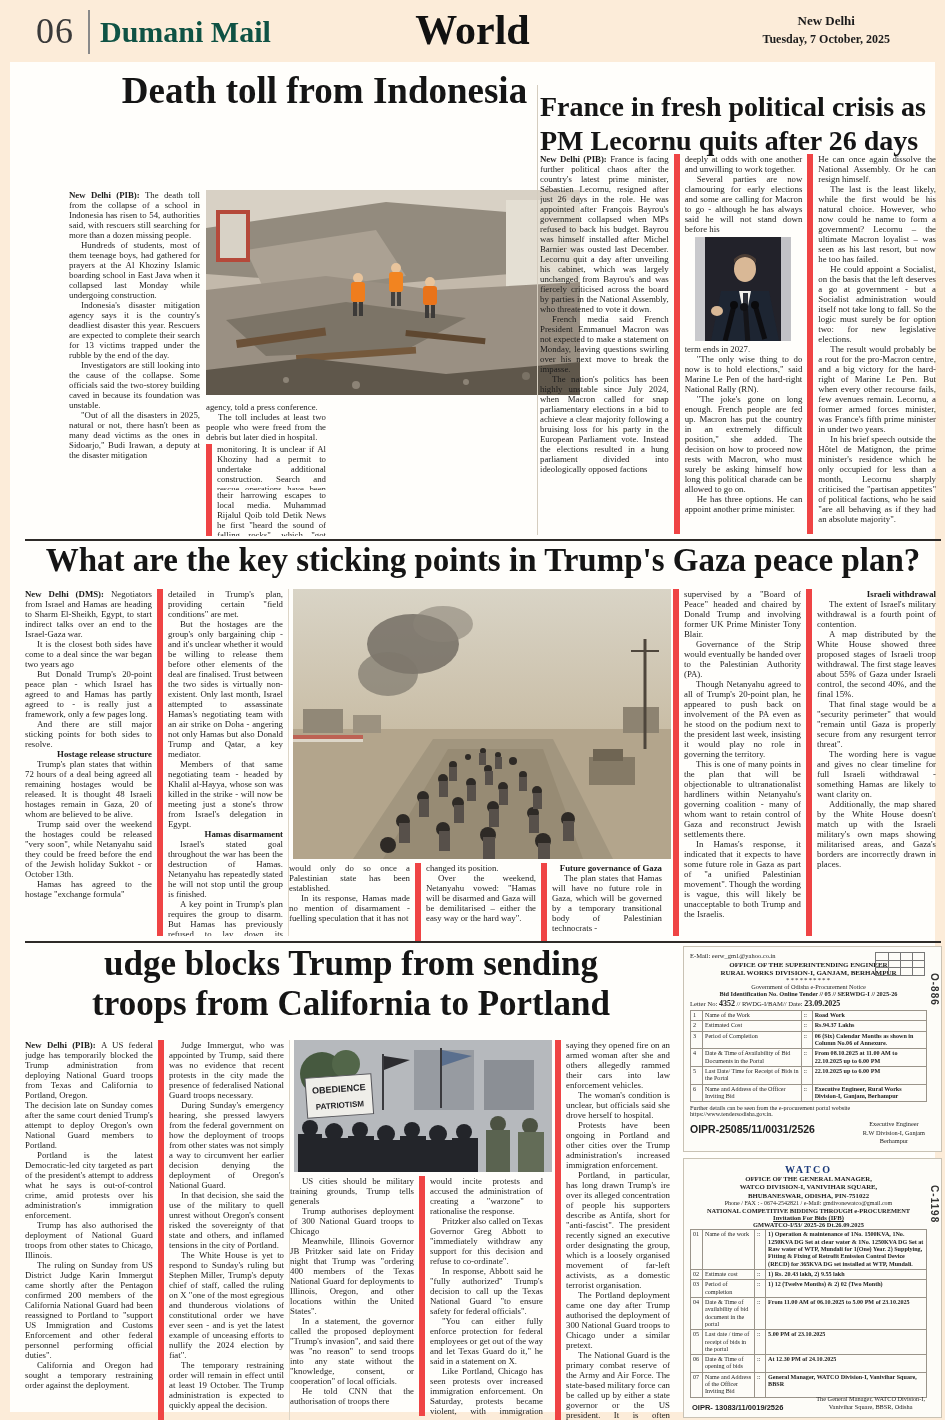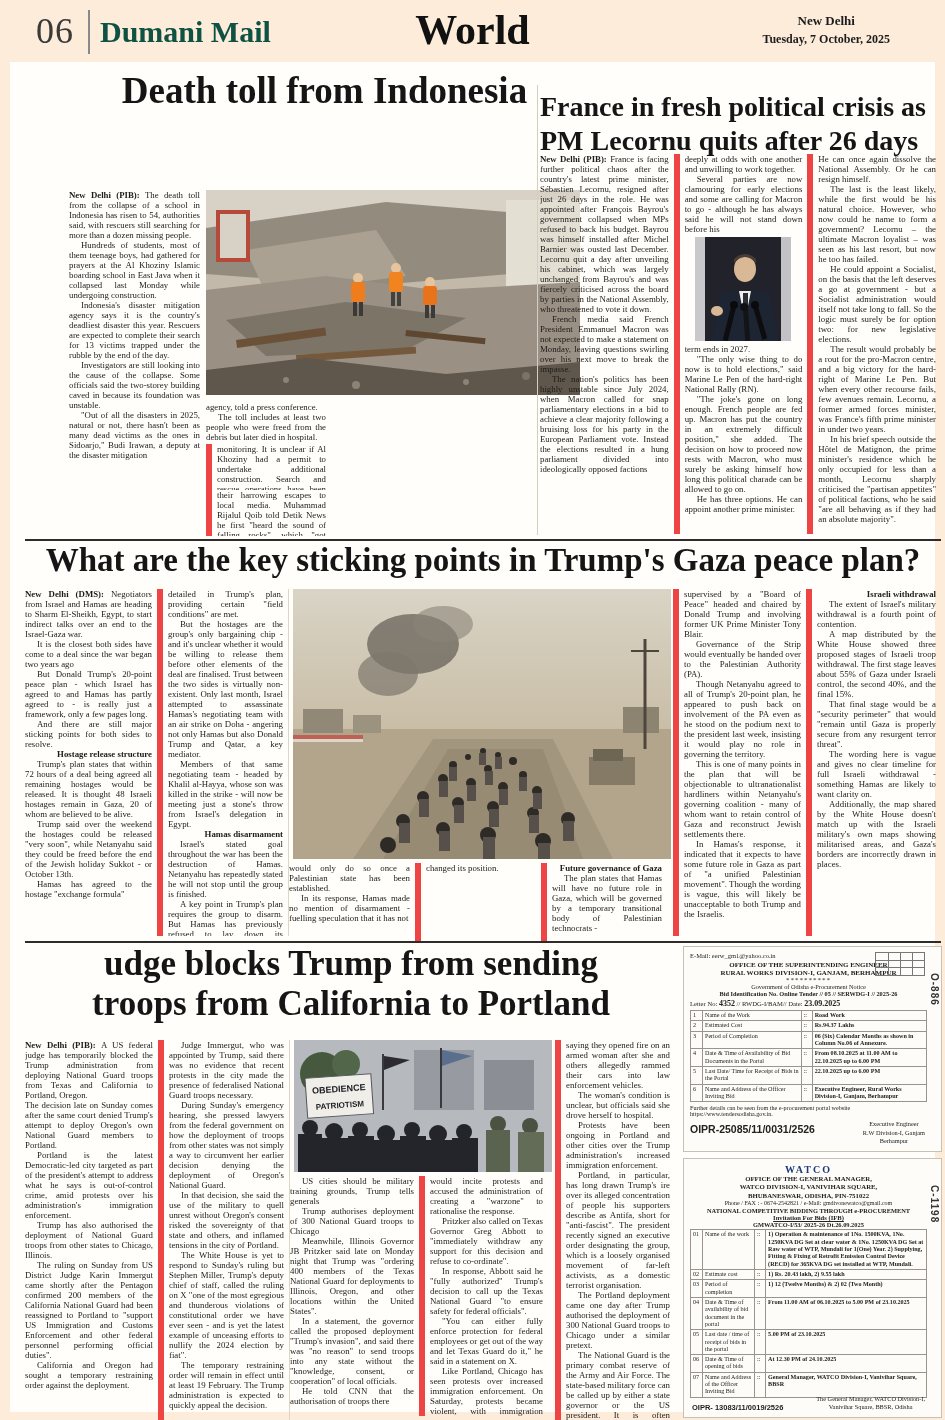--- a/index.html
+++ b/index.html
@@ -340,20 +340,21 @@
             <rect x="0" y="150" width="70" height="3" fill="#ddd6c8"></rect>
           </svg>
         </div>
         <div class="gz-sub">
           <div class="col first bodytext">
               <p class="flush">would only do so once a Palestinian state has been established.</p>
               <p>In its response, Hamas made no mention of disarmament - fuelling speculation that it has not</p>
             </div>
           <div class="col bodytext">
               <p class="flush">changed its position.</p>
+              <p>Over the weekend, Netanyahu vowed: "Hamas will be disarmed and Gaza will be demilitarised – either the easy way or the hard way".</p>
             </div>
           <div class="col bodytext">
               <p class="subhead">Future governance of Gaza</p>
               <p>The plan states that Hamas will have no future role in Gaza, which will be governed by a temporary transitional body of Palestinian technocrats -</p>
             </div>
         </div>
       </div>
       <div class="gz-c5 col bodytext">
           <p class="flush">supervised by a "Board of Peace" headed and chaired by Donald Trump and involving former UK Prime Minister Tony Blair.</p>
           <p>Governance of the Strip would eventually be handed over to the Palestinian Authority (PA).</p>
@@ -386,21 +387,21 @@
           <p>Portland is the latest Democratic-led city targeted as part of the president's attempt to address what he says is out-of-control crime, amid protests over his administration's immigration enforcement.</p>
           <p>Trump has also authorised the deployment of National Guard troops from other states to Chicago, Illinois.</p>
           <p>The ruling on Sunday from US District Judge Karin Immergut came shortly after the Pentagon confirmed 200 members of the California National Guard had been reassigned to Portland to "support US Immigration and Customs Enforcement and other federal personnel performing official duties".</p>
           <p>California and Oregon had sought a temporary restraining order against the deployment.</p>
         </div>
       <div class="pt-c2 col bodytext">
           <p>Judge Immergut, who was appointed by Trump, said there was no evidence that recent protests in the city made the presence of federalised National Guard troops necessary.</p>
           <p>During Sunday's emergency hearing, she pressed lawyers from the federal government on how the deployment of troops from other states was not simply a way to circumvent her earlier decision denying the deployment of Oregon's National Guard.</p>
           <p>In that decision, she said the use of the military to quell unrest without Oregon's consent risked the sovereignty of that state and others, and inflamed tensions in the city of Portland.</p>
           <p>The White House is yet to respond to Sunday's ruling but Stephen Miller, Trump's deputy chief of staff, called the ruling on X "one of the most egregious and thunderous violations of constitutional order we have ever seen - and is yet the latest example of unceasing efforts to nullify the 2024 election by fiat".</p>
-          <p>The temporary restraining order will remain in effect until at least 19 February. The Trump administration is expected to quickly appeal the decision.</p>
+          <p>The temporary restraining order will remain in effect until at least 19 October. The Trump administration is expected to quickly appeal the decision.</p>
         </div>
       <div class="pt-center">
         <div class="pt-photo photo">
           <svg width="258" height="132" viewBox="0 0 258 132">
             <rect width="258" height="132" fill="#b6b9bd"></rect>
             <rect x="120" y="10" width="60" height="60" fill="#979ba1"></rect>
             <rect x="190" y="20" width="50" height="50" fill="#8b8f95"></rect>
             <circle cx="28" cy="34" r="22" fill="#46593f"></circle>
             <circle cx="52" cy="24" r="14" fill="#526649"></circle>
             <rect x="146" y="8" width="2" height="60" fill="#3a3a3e"></rect>
@@ -433,21 +434,21 @@
                 <rect x="192" y="90" width="24" height="42" fill="#5a6350"></rect>
               <circle cx="236" cy="86" r="8" fill="#4c5242"></circle>
                 <rect x="224" y="92" width="26" height="40" fill="#636c57"></rect>
             </g>
           </svg>
         </div>
         <div class="pt-sub">
           <div class="col first bodytext">
               <p>US cities should be military training grounds, Trump tells generals</p>
               <p>Trump authorises deployment of 300 National Guard troops to Chicago</p>
-              <p>Meanwhile, Illinois Governor JB Pritzker said late on Monday night that Trump was "ordering 400 members of the Texas National Guard for deployments to Illinois, Oregon, and other locations within the United States".</p>
+              <p>Meanwhile, Illinois Governor JB Pritzker said late on Friday night that Trump was "ordering 400 members of the Texas National Guard for deployments to Illinois, Oregon, and other locations within the United States".</p>
               <p>In a statement, the governor called the proposed deployment "Trump's invasion", and said there was "no reason" to send troops into any state without the "knowledge, consent, or cooperation" of local officials.</p>
               <p>He told CNN that the authorisation of troops there</p>
             </div>
           <div class="col bodytext">
               <p class="flush">would incite protests and accused the administration of creating a "warzone" to rationalise the response.</p>
               <p>Pritzker also called on Texas Governor Greg Abbott to "immediately withdraw any support for this decision and refuse to co-ordinate".</p>
               <p>In response, Abbott said he "fully authorized" Trump's decision to call up the Texas National Guard "to ensure safety for federal officials".</p>
               <p>"You can either fully enforce protection for federal employees or get out of the way and let Texas Guard do it," he said in a statement on X.</p>
               <p>Like Portland, Chicago has seen protests over increased immigration enforcement. On Saturday, protests became violent, with immigration authorities</p>
             </div>

